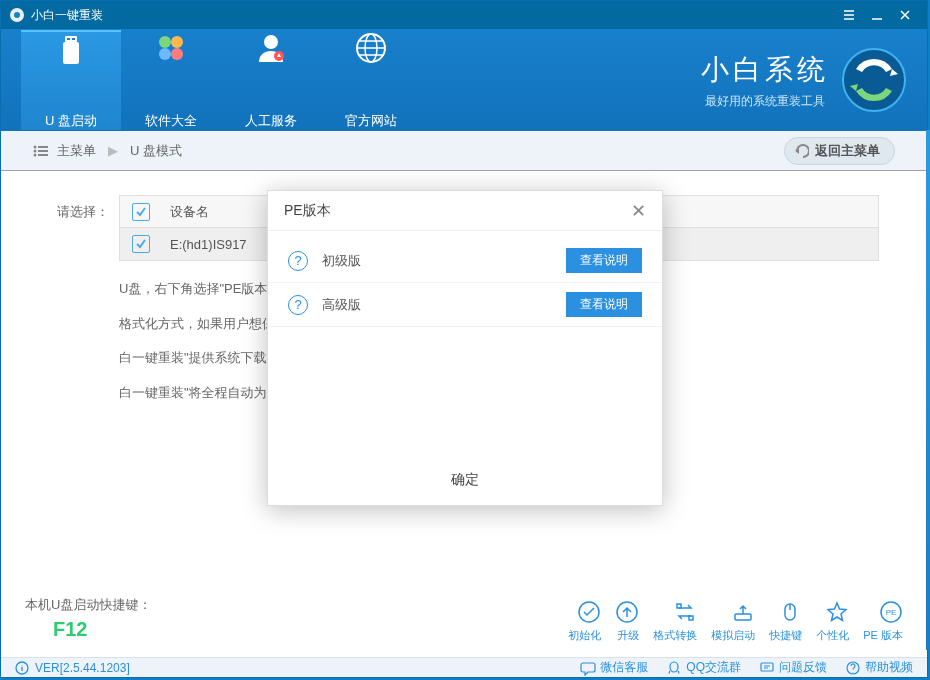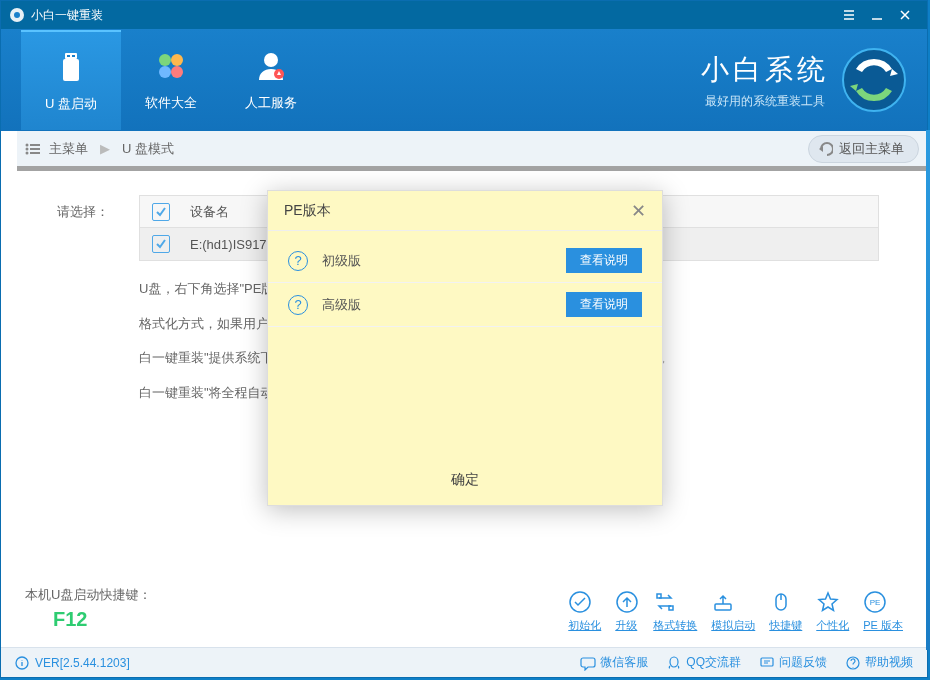--- a/index.html
+++ b/index.html
@@ -7,69 +7,69 @@
 .window { width: 928px; height: 678px; border: 1px solid #0a6db0; background: #fff; display: flex; flex-direction: column; }
 
 .titlebar { height: 28px; background: #0369a1; display: flex; align-items: center; padding: 0 8px; color: #fff; font-size: 12px; }
 .titlebar-icon { width: 16px; height: 16px; margin-right: 6px; }
 .titlebar-spacer { flex: 1; }
 .titlebar-btn { width: 28px; height: 28px; display: flex; align-items: center; justify-content: center; cursor: pointer; }
 .titlebar-btn svg { width: 12px; height: 12px; }
 
 .header { height: 102px; background: linear-gradient(to bottom, #1980cb, #1272bc); display: flex; align-items: center; padding: 0 20px; }
 .nav-items { display: flex; gap: 0; }
-.nav-item { width: 100px; height: 100px; display: flex; flex-direction: column; align-items: center; justify-content: center; color: #fff; font-size: 13px; cursor: pointer; gap: 10px; }
+.nav-item { width: 100px; height: 100px; display: flex; flex-direction: column; align-items: center; justify-content: space-between; color: #fff; font-size: 13px; cursor: pointer; gap: 10px; }
 .nav-item.active { background: linear-gradient(to bottom, #2a98e3, #1f85cf); border-top: 2px solid #5ac3ff; }
 .nav-item-icon { width: 36px; height: 36px; display: flex; align-items: center; justify-content: center; }
 .brand { margin-left: auto; display: flex; align-items: center; gap: 12px; }
 .brand-text { text-align: center; }
 .brand-name { color: #fff; font-size: 28px; letter-spacing: 4px; font-weight: 300; }
 .brand-sub { color: #c8e5f7; font-size: 12px; margin-top: 4px; }
 .brand-logo { width: 66px; height: 66px; }
 
-.toolbar { height: 40px; background: #edf3f8; border-bottom: 5px solid #a3a3a3; display: flex; align-items: center; padding: 0 8px; color: #666; font-size: 13px; margin-left: 16px; }
+.toolbar { height: 40px; background: #edf3f8; border-bottom: 1px solid #a3a3a3; display: flex; align-items: center; padding: 0 32px; color: #666; font-size: 13px; }
 .toolbar-left { display: flex; align-items: center; gap: 8px; }
 .toolbar-menu-icon { width: 16px; height: 12px; }
 .breadcrumb-sep { color: #bbb; margin: 0 4px; }
 .toolbar-spacer { flex: 1; }
-.back-btn { background: #dfe7ef; border: 1px solid #cbd5df; border-radius: 14px; padding: 4px 14px 4px 8px; display: flex; align-items: center; gap: 6px; cursor: pointer; font-size: 13px; color: #555; }
+.back-btn { background: #dfe7ef; border: 1px solid #cbd5df; border-radius: 14px; padding: 4px 14px 4px 8px; display: flex; align-items: center; gap: 6px; cursor: pointer; font-size: 13px; color: #555; font-weight: bold; }
 .back-btn svg { width: 16px; height: 16px; }
 
-.content { flex: 1; position: relative; padding: 24px 48px 24px 56px; background: #fff; }
+.content { flex: 1; position: relative; padding: 24px 48px 24px 36px; background: #fff; }
 .label-select { color: #666; font-size: 13px; position: absolute; left: 56px; top: 32px; }
 .device-list { margin-left: 82px; border: 1px solid #e0e0e0; }
 .device-header { height: 32px; background: #f7f7f7; display: flex; align-items: center; padding: 0 12px; font-size: 13px; color: #555; border-bottom: 1px solid #e0e0e0; }
 .device-row { height: 32px; background: #efefef; display: flex; align-items: center; padding: 0 12px; font-size: 13px; color: #555; }
 .chk { width: 18px; height: 18px; border: 1px solid #4fa8e8; border-radius: 2px; margin-right: 20px; display: flex; align-items: center; justify-content: center; }
 .chk svg { width: 12px; height: 12px; }
 
 .info-text { font-size: 13px; color: #666; line-height: 1.9; margin-top: 16px; margin-left: 82px; }
 .info-text p { margin-bottom: 10px; }
 
 .create-row { display: flex; align-items: center; gap: 12px; margin-top: 30px; justify-content: center; }
 .create-btn { width: 260px; height: 42px; background: #2a90df; border: 1px solid #1f7cc8; color: #fff; font-size: 15px; border-radius: 3px; cursor: pointer; }
 .custom-link { color: #2a90df; font-size: 13px; cursor: pointer; }
 
 .hotkey-row { position: absolute; left: 24px; bottom: 16px; font-size: 13px; }
 .hotkey-label { color: #666; }
 .hotkey-key { color: #2ecc71; font-size: 20px; font-weight: bold; margin-top: 4px; margin-left: 28px; }
 
 .footer-actions { position: absolute; right: 24px; bottom: 14px; display: flex; gap: 14px; }
-.footer-action { display: flex; flex-direction: column; align-items: flex-start; gap: 4px; color: #2a90df; font-size: 11px; cursor: pointer; text-decoration: underline; }
+.footer-action { display: flex; flex-direction: column; align-items: flex-end; gap: 4px; color: #2a90df; font-size: 11px; cursor: pointer; }
 .footer-action svg { width: 24px; height: 24px; }
 
-.statusbar { height: 30px; background: #edf3f8; border-top: 1px solid #d8e2ec; display: flex; align-items: center; padding: 0 14px; font-size: 12px; color: #2a90df; }
+.statusbar { height: 20px; background: #edf3f8; border-top: 1px solid #d8e2ec; display: flex; align-items: center; padding: 0 14px; font-size: 12px; color: #2a90df; }
 .status-left { display: flex; align-items: center; gap: 6px; }
 .status-spacer { flex: 1; }
 .status-links { display: flex; gap: 18px; }
 .status-link { display: flex; align-items: center; gap: 4px; cursor: pointer; }
 .status-link svg { width: 16px; height: 16px; }
 
 .dialog-overlay { position: absolute; inset: 0; display: flex; align-items: flex-start; justify-content: center; padding-top: 190px; }
-.dialog { width: 396px; background: #fef9c3; box-shadow: 0 4px 24px rgba(0,0,0,0.25); border: 1px solid #ddd; }
+.dialog { width: 396px; background: #ffffff; box-shadow: 0 4px 24px rgba(0,0,0,0.25); border: 1px solid #ddd; }
 .dialog-header { height: 40px; display: flex; align-items: center; justify-content: space-between; padding: 0 16px; font-size: 14px; color: #444; border-bottom: 1px solid #eee; }
 .dialog-close { cursor: pointer; color: #888; font-size: 18px; }
 .dialog-body { padding: 8px 0; }
 .pe-row { height: 44px; display: flex; align-items: center; padding: 0 20px; font-size: 13px; color: #555; border-bottom: 1px solid #f2f2f2; }
 .pe-q { width: 20px; height: 20px; border: 1.5px solid #2a90df; border-radius: 50%; color: #2a90df; display: flex; align-items: center; justify-content: center; font-size: 13px; margin-right: 14px; }
 .pe-spacer { flex: 1; }
 .pe-btn { background: #2a90df; color: #fff; border: none; border-radius: 0; padding: 4px 14px; font-size: 12px; cursor: pointer; }
 .dialog-footer { height: 50px; display: flex; align-items: center; justify-content: center; font-size: 14px; color: #444; cursor: pointer; }
 
 .right-edge { position: absolute; right: 0; top: 130px; bottom: 30px; width: 4px; background: linear-gradient(to bottom,#2b9be0,#1a7cc5); }
@@ -130,20 +130,30 @@
         <div class="nav-item-icon">
             <svg viewBox="0 0 36 36" width="36" height="36">
               <circle cx="18" cy="12" r="7" fill="#fff"></circle>
               <path d="M6 32c0-7 5-11 12-11s12 4 12 11" fill="#fff"></path>
               <circle cx="26" cy="26" r="5" fill="#ff5555"></circle>
               <path d="M26 23l-2 4h4z" fill="#fff"></path>
             </svg>
           </div>
         <span>人工服务</span>
       </div>
+      <div class="nav-item">
+        <div class="nav-item-icon">
+            <svg viewBox="0 0 36 36" width="36" height="36">
+              <circle cx="18" cy="18" r="14" fill="none" stroke="#fff" stroke-width="2"></circle>
+              <ellipse cx="18" cy="18" rx="6" ry="14" fill="none" stroke="#fff" stroke-width="1.5"></ellipse>
+              <path d="M4 18h28M6 11h24M6 25h24" stroke="#fff" stroke-width="1.5"></path>
+            </svg>
+          </div>
+        <span>官方网站</span>
+      </div>
     </div>
     <div class="brand">
       <div class="brand-text">
         <div class="brand-name">小白系统</div>
         <div class="brand-sub">最好用的系统重装工具</div>
       </div>
       <svg class="brand-logo" viewBox="0 0 66 66">
           <circle cx="33" cy="33" r="31" fill="#0a5a95" stroke="#3fb3f0" stroke-width="2"></circle>
           <path d="M33 12a21 21 0 0118 10l-6 3a14 14 0 00-24 0l-6-3a21 21 0 0118-10z" fill="#fff"></path>
           <path d="M33 54a21 21 0 01-18-10l6-3a14 14 0 0024 0l6 3a21 21 0 01-18 10z" fill="#7cd67c"></path>

